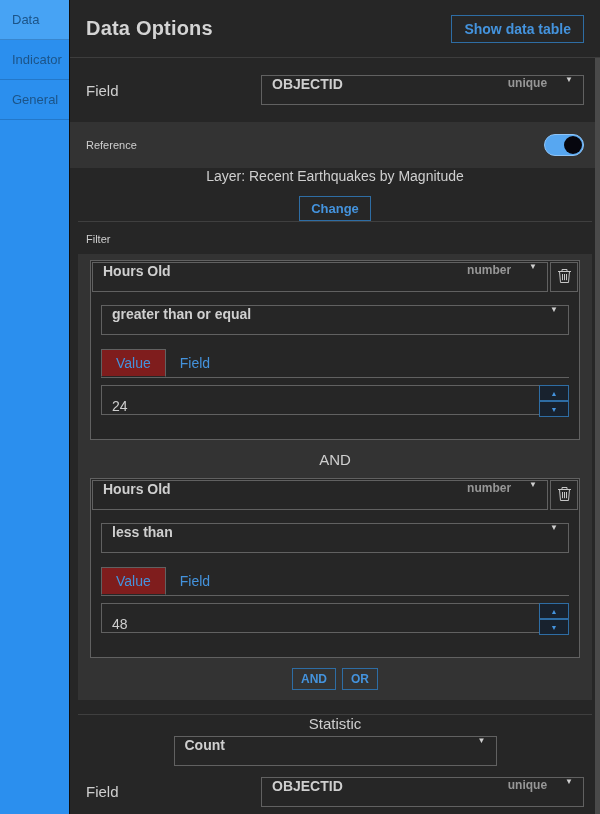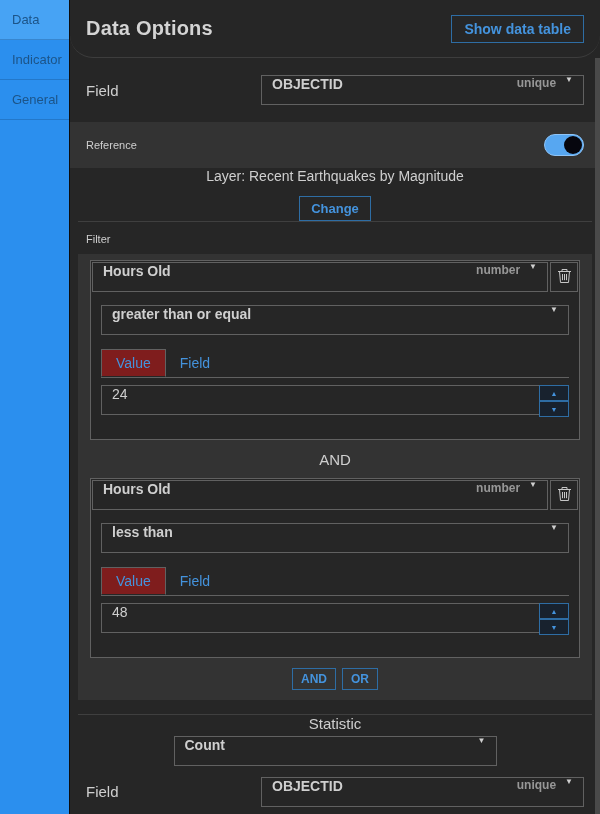--- a/index.html
+++ b/index.html
@@ -10,33 +10,33 @@
   
   .sidebar { width: 70px; flex-shrink: 0; background: #2b8fee; display: flex; flex-direction: column; border-right: 1px solid #0d0d0d; }
   .side-tab { height: 40px; display: flex; align-items: center; padding-left: 12px; font-size: 13px; color: #1c5488; border-bottom: 1px solid rgba(13,62,110,0.28); cursor: pointer; }
   .side-tab.selected { background: #47a3f4; }
   .sidebar-fill { flex: 1; }
 
   
   .main { flex: 1; background: #262626; color: #cfcfcf; position: relative; display: flex; flex-direction: column; }
   .scrollbar { position: absolute; top: 58px; right: 0; bottom: 0; width: 5px; background: #4a4a4a; }
 
-  .header { height: 58px; flex-shrink: 0; border-bottom: 1px solid #3d3d3d; display: flex; align-items: center; justify-content: space-between; padding: 0 16px; border-radius: 23px; }
+  .header { height: 58px; flex-shrink: 0; border-bottom: 1px solid #3d3d3d; display: flex; align-items: center; justify-content: space-between; padding: 0 16px; }
   .title { font-size: 20px; font-weight: bold; color: #d4d4d4; letter-spacing: 0.2px; }
   .btn-outline { background: transparent; border: 1px solid #2e6da4; color: #4493dd; font-family: inherit; cursor: pointer; font-weight: bold; }
   .btn-show-table { font-size: 14px; padding: 5px 12px; }
 
   .row { display: flex; align-items: center; justify-content: space-between; padding: 0 16px; flex-shrink: 0; }
   .row-field-top { height: 64px; }
   .label { font-size: 15px; color: #cfcfcf; }
 
   .select { display: flex; align-items: flex-start; height: 30px; border: 1px solid #616161; background: #262626; padding: 0 10px; font-size: 14px; color: #cfcfcf; cursor: pointer; font-weight: bold; }
   .select-wide { width: 323px; }
   .grow { flex: 1; }
-  .muted { color: #979797; font-size: 12px; margin-right: 9px; }
+  .muted { color: #979797; font-size: 12px; margin-right: 18px; }
   .caret { font-size: 8px; color: #cfcfcf; line-height: 1; }
 
   .section-bar { height: 46px; flex-shrink: 0; background: #333333; display: flex; align-items: center; justify-content: space-between; padding: 0 16px; }
   .section-title { font-size: 11px; color: #cfcfcf; }
   .toggle { width: 40px; height: 22px; border-radius: 11px; background: #57a7f1; border: 1px solid #8ec4f7; position: relative; cursor: pointer; flex-shrink: 0; }
   .knob { position: absolute; top: 1px; right: 1px; width: 18px; height: 18px; border-radius: 50%; background: #06060e; }
 
   .row-layer { height: 53px; font-size: 14px; flex-direction: column; }
   .btn-change { font-size: 13px; padding: 4px 11px; }
   .divider { border-top: 1px solid #3f3f3f; margin: 0 8px; flex-shrink: 0; }
@@ -47,21 +47,21 @@
   .filter-panel { background: #333333; margin: 0 8px; padding: 6px 12px 8px; flex-shrink: 0; }
   .fcard { border: 1px solid #616161; background: #262626; }
   .fcard-head { display: flex; gap: 2px; padding: 1px; }
   .head-select { flex: 1; height: 30px; }
   .trash-btn { width: 28px; height: 30px; border: 1px solid #616161; background: #262626; display: flex; align-items: center; justify-content: center; cursor: pointer; }
   .fcard-body { padding: 12px 10px 24px; }
   .op-select { margin-bottom: 14px; }
   .tabs { display: flex; border-bottom: 1px solid #616161; }
   .tab-btn { padding: 0 14px; height: 28px; line-height: 27px; font-size: 14px; color: #4493dd; cursor: pointer; background: transparent; border: none; font-family: inherit; }
   .tab-btn.active { border: 1px solid #616161; border-bottom: 1px solid #262626; margin-bottom: -1px; background: #7f1d1d; }
-  .num-input { margin-top: 7px; height: 30px; border: 1px solid #616161; position: relative; display: flex; align-items: flex-start; padding: 0 10px; font-size: 14px; color: #cfcfcf; }
+  .num-input { margin-top: 7px; height: 30px; border: 1px solid #616161; position: relative; display: flex; align-items: flex-end; padding: 0 10px; font-size: 14px; color: #cfcfcf; }
   .spinners { position: absolute; top: -1px; right: -1px; width: 30px; height: 32px; display: flex; flex-direction: column; }
   .spin { flex: 1; border: 1px solid #2e6da4; background: #18222e; color: #4493dd; font-size: 7px; line-height: 1; padding: 0; cursor: pointer; font-family: inherit; }
   .and-connector { text-align: center; padding: 11px 0 10px; font-size: 15px; color: #cfcfcf; }
   .add-row { display: flex; justify-content: center; gap: 6px; padding: 10px 0 2px; }
   .add-btn { font-size: 12px; padding: 3px 8px; }
 
   .divider-bottom { margin-top: 14px; }
   .row-stat { height: 51px; flex-direction: column; }
   .row-field-bottom { height: 51px; }
 </style>

